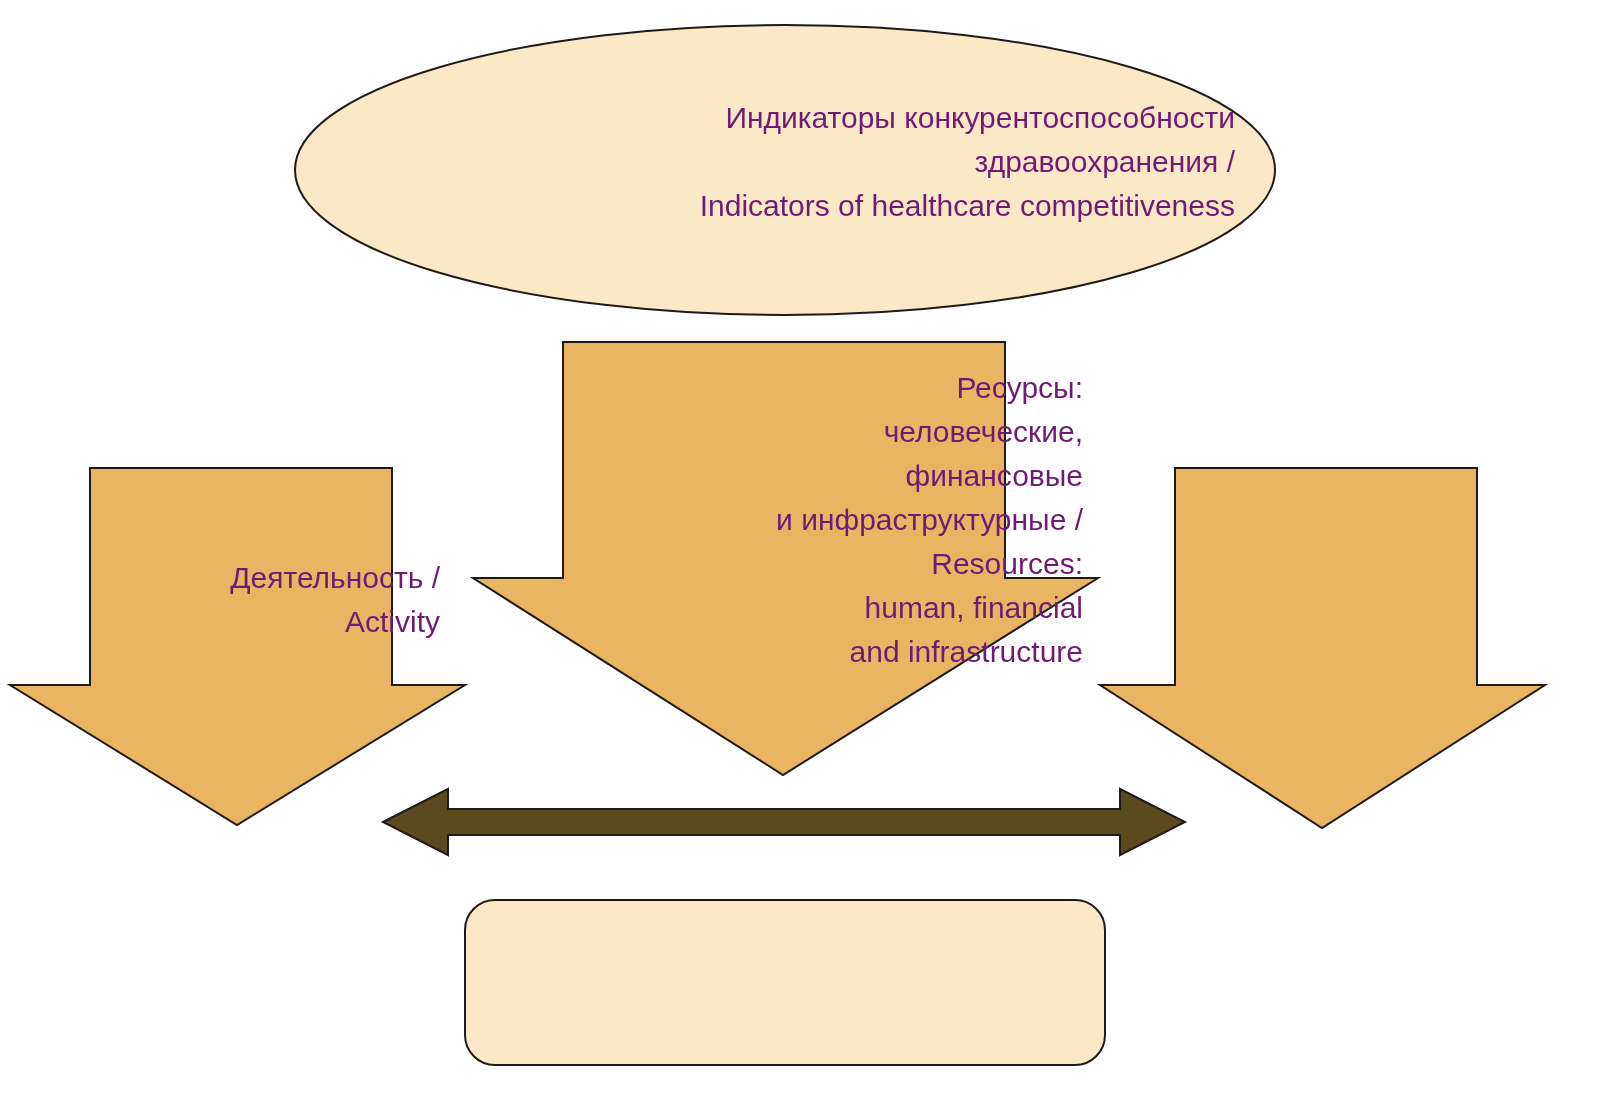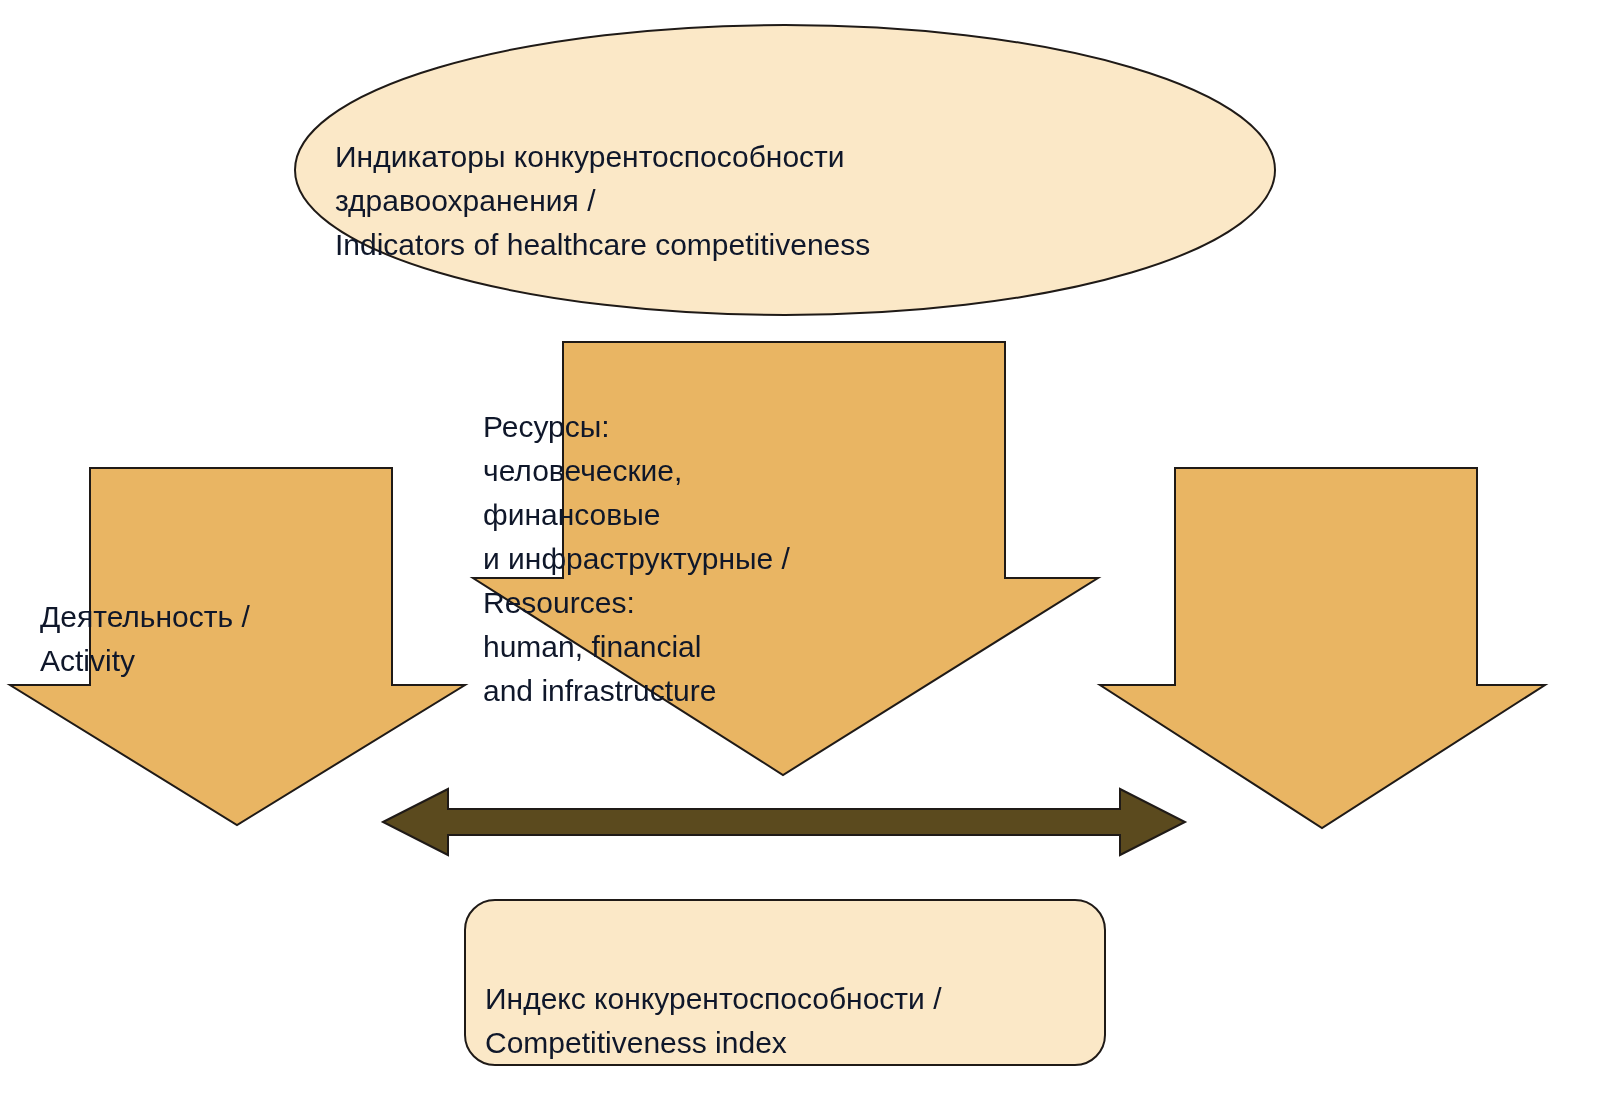--- a/index.html
+++ b/index.html
@@ -21,26 +21,25 @@
     left: 0;
     top: 0;
   }
   .shape {
     stroke: #1f1a17;
     stroke-width: 2px;
     stroke-linejoin: miter;
   }
   .label {
     position: absolute;
-    text-align: left;
+    text-align: right;
     white-space: pre-line;
     font-size: 30px;
     line-height: 44px;
-    color: #0f172a;
-    margin-top: 39px;
+    color: #701a75;
   }
 </style>
 </head>
 <body>
 
 <div id="stage">
 
   <svg id="diagram-svg" width="1603" height="1110" viewBox="0 0 1603 1110">
 
     <ellipse class="shape" cx="785" cy="170" rx="490" ry="145" fill="#FBE8C7" stroke="#1F1A17"></ellipse>
@@ -65,16 +64,14 @@
 финансовые
 и инфраструктурные /
 Resources:
 human, financial
 and infrastructure</div>
 
   <div class="label" style="left:40px; top:556px; width:400px;">Деятельность /
 Activity</div>
 
 
-  <div class="label" style="left:485px; top:938px; width:600px;">Индекс конкурентоспособности /
-Competitiveness index</div>
 
 </div>
 
 </body></html>

